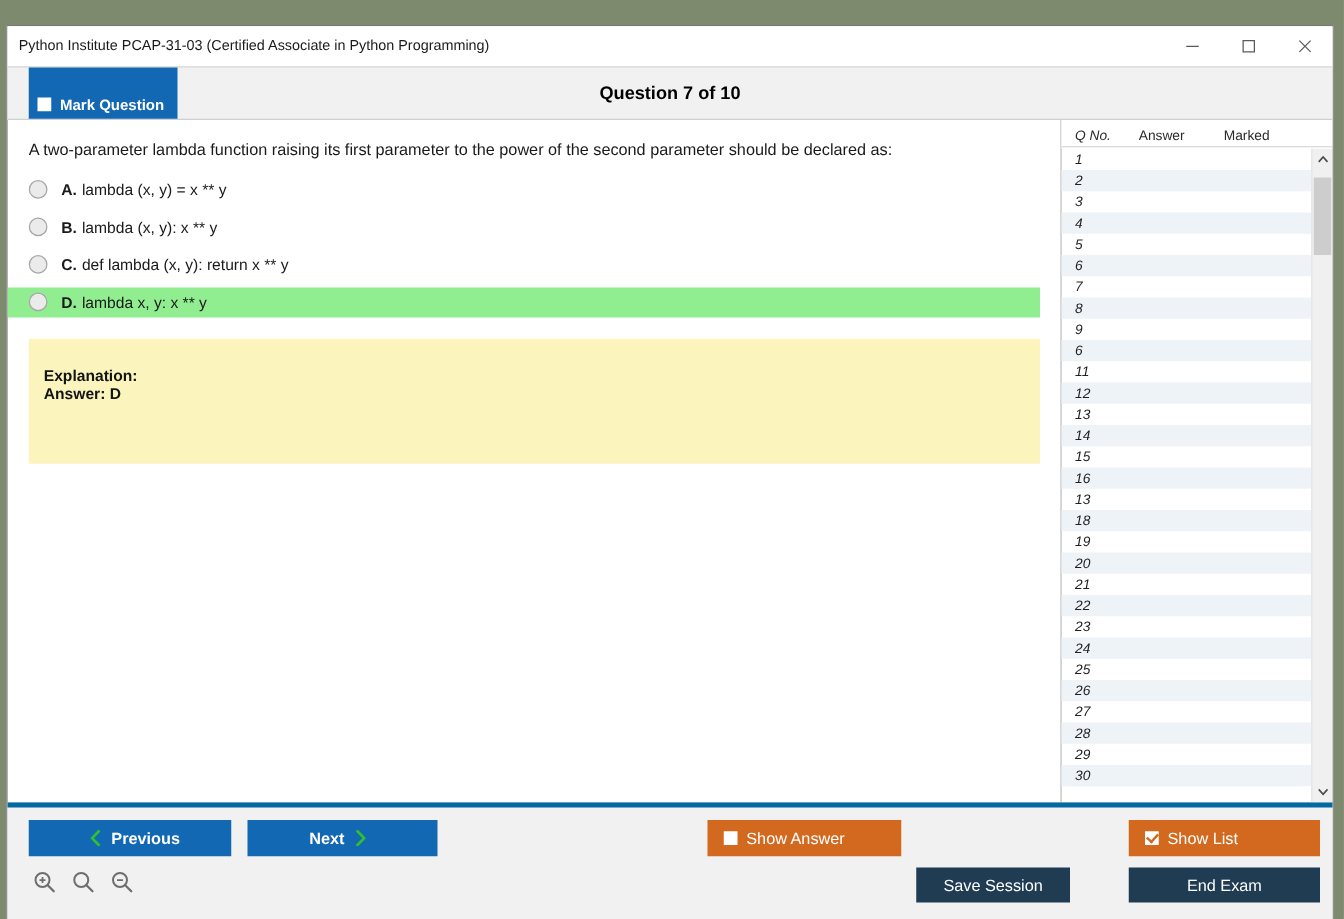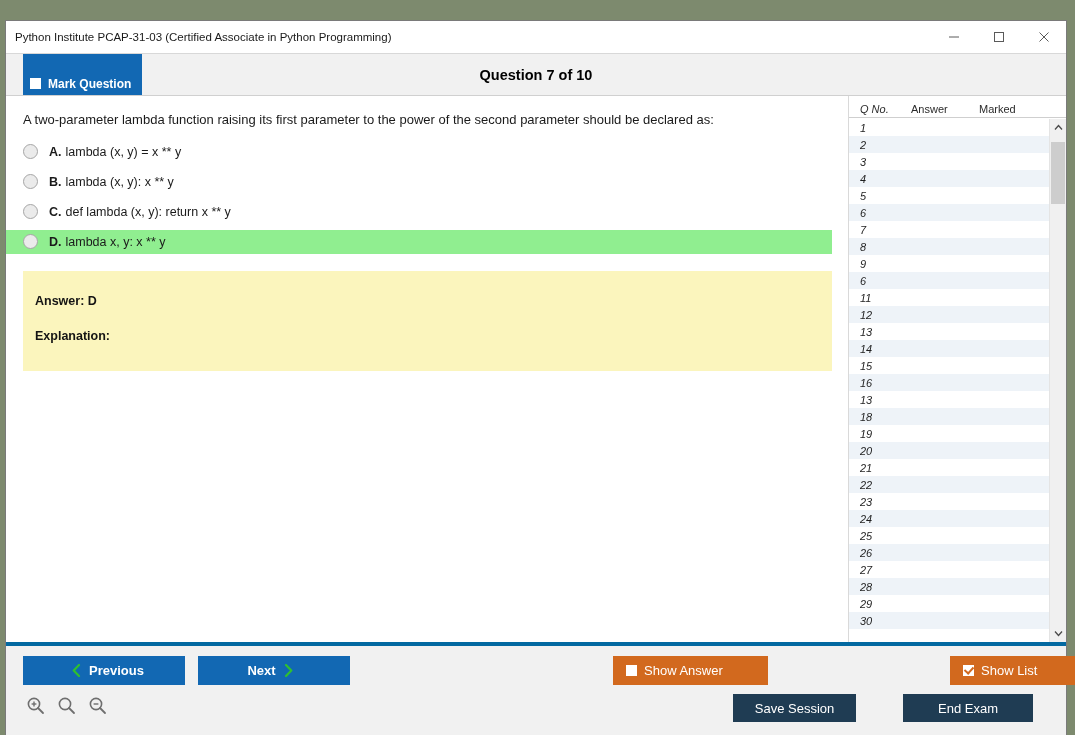--- a/index.html
+++ b/index.html
@@ -268,30 +268,30 @@
     box-sizing: border-box;
     display: flex;
     align-items: center;
     justify-content: center;
     font-size: 13px;
     cursor: pointer;
     border: none;
     color: #ffffff;
   }
   .btn-blue { background: #1268b3; font-weight: bold; }
-  .btn-orange { background: #d2691e; margin-left: 47px; }
+  .btn-orange { background: #d2691e; }
   .btn-dark { background: #1f3c53; }
 
   #prev-btn { left: 17px;  top: 10px; width: 162px; height: 29px; }
   #next-btn { left: 192px; top: 10px; width: 152px; height: 29px; }
   #show-answer-btn { left: 560px; top: 10px; width: 155px; height: 29px; justify-content: flex-start; padding-left: 13px; }
   #review-btn { left: 727px; top: 10px; width: 155px; height: 29px; justify-content: flex-start; padding-left: 13px; }
   #show-list-btn { left: 897px; top: 10px; width: 153px; height: 29px; justify-content: flex-start; padding-left: 13px; }
   #save-session-btn { left: 727px; top: 48px; width: 123px; height: 28px; }
-  #end-exam-btn { left: 897px; top: 48px; width: 130px; height: 28px; }
+  #end-exam-btn { left: 897px; top: 48px; width: 153px; height: 28px; }
 
   .chev { margin: 0 8px; display: flex; align-items: center; }
   .zoom-tools {
     position: absolute;
     left: 20px;
     top: 50px;
     display: flex;
     gap: 12px;
     align-items: center;
   }
@@ -362,22 +362,22 @@
             <span class="opt-letter">C.</span>
             <span class="opt-text">def lambda (x, y): return x ** y</span>
           </div>
           <div class="option-row correct">
             <span class="radio-circle"></span>
             <span class="opt-letter">D.</span>
             <span class="opt-text">lambda x, y: x ** y</span>
           </div>
         </div>
       <div id="answer-box">
+        <div id="explanation-line">Explanation:</div>
         <div id="answer-line">Answer: D</div>
-        <div id="explanation-line">Explanation:</div>
       </div>
     </div>
 
     <div id="list-pane">
       <div id="list-header">
         <div class="col-qno">Q No.</div>
         <div class="col-answer">Answer</div>
         <div class="col-marked">Marked</div>
       </div>
       <div id="list-scroll-wrap">

